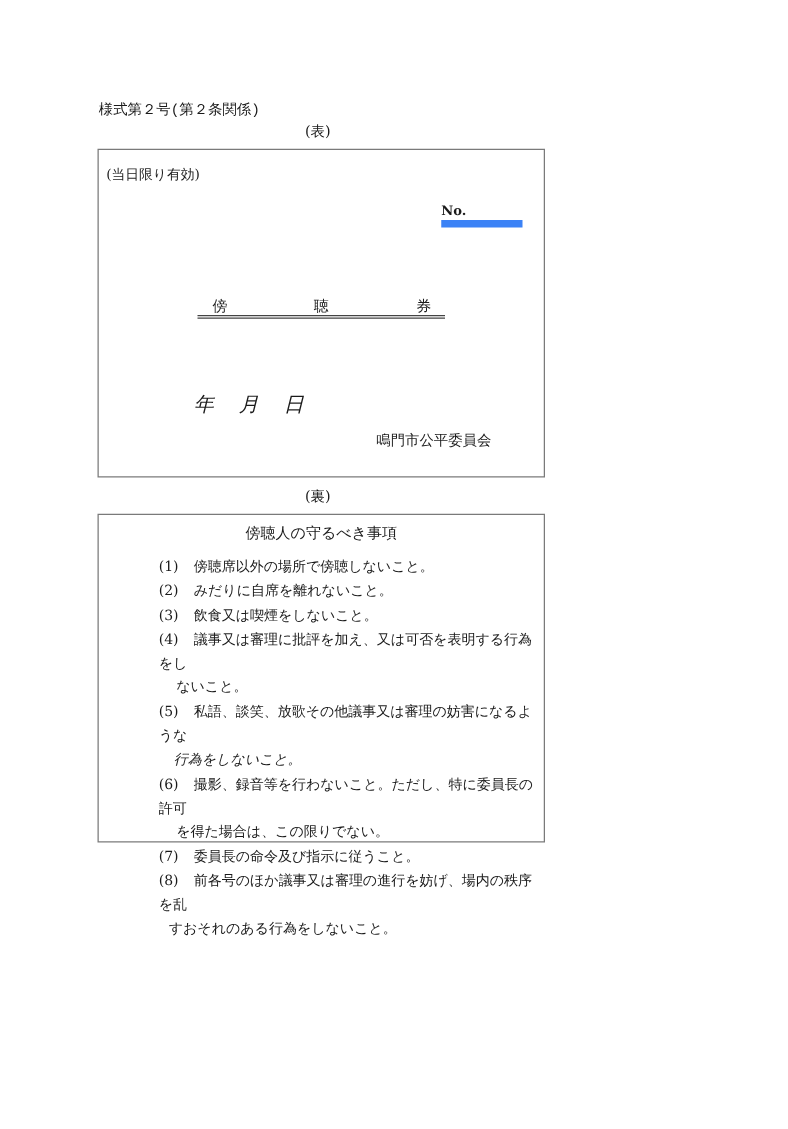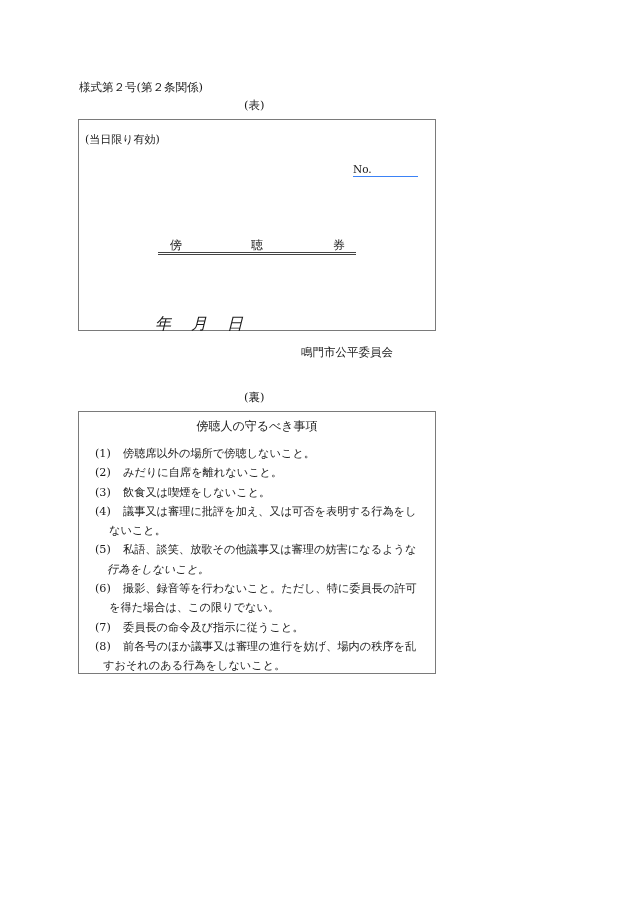--- a/index.html
+++ b/index.html
@@ -2,40 +2,40 @@
 <html><head>
   <meta charset="utf-8">
   <style>
     html, body { margin: 0; padding: 0; background: #ffffff; }
     body {
       width: 630px; height: 903px; position: relative; overflow: hidden;
       font-family: "DejaVu Serif", "Liberation Serif", serif;
       color: #1a1a1a; font-size: 11px;
     }
     .abs { position: absolute; white-space: nowrap; }
-    .form-label { left: 79px; top: 80px; font-size: 11.5px; }
+    .form-label { left: 79px; top: 80px; font-size: 11.5px; font-family: Liberation Mono, monospace; }
     .side-label { font-size: 11.5px; }
     .box {
       position: absolute; border: 1px solid #7a7a7a; box-sizing: border-box;
     }
-    .front { left: 78px; top: 119px; width: 358px; height: 212px; }
+    .front { left: 78px; top: 119px; width: 358px; height: 263px; }
     .back { left: 78px; top: 411px; width: 358px; height: 263px; padding-left: 27px; }
     .validity { left: 6px; top: 12px; font-size: 11px; }
-    .no-field { left: 274px; top: 43px; width: 65px; border-bottom: 1px solid #3b82f6; font-size: 10.5px; line-height: 13px; }
+    .no-field { left: 274px; top: 43px; width: 65px; border-bottom: 6px solid #3b82f6; font-size: 10.5px; line-height: 13px; font-weight: bold; }
     .ticket-title {
       left: 79px; top: 118px; width: 198px; height: 14px;
       border-bottom: 3px double #444; font-size: 12px;
     }
     .ticket-title span { position: absolute; top: -1px; }
     .date-row { left: 76px; top: 194px; font-size: 16px; font-style: italic; }
     .date-row span { display: inline-block; }
     .issuer { left: 222px; top: 225px; font-size: 11.5px; text-align: right; }
     .rules-title { left: 0; width: 100%; top: 6px; text-align: center; font-size: 12px; }
     .rules { position: absolute; left: 16px; top: 32px; width: 338px; font-size: 11.2px; line-height: 19.3px; }
-    .rule { position: relative; }
+    .rule { position: relative; margin-left: 32px; }
     .rule .num { display: inline-block; width: 28px; }
     .rule .cont { padding-left: 14px; display: block; }
     .rule .cont2 { padding-left: 12px; display: block; font-style: italic; }
     .rule .cont3 { padding-left: 8px; display: block; }
   </style>
 </head>
 <body>
 
 <div class="abs form-label">様式第２号(第２条関係)</div>
 <div class="abs side-label" style="left:244px; top:98px;">(表)</div>

